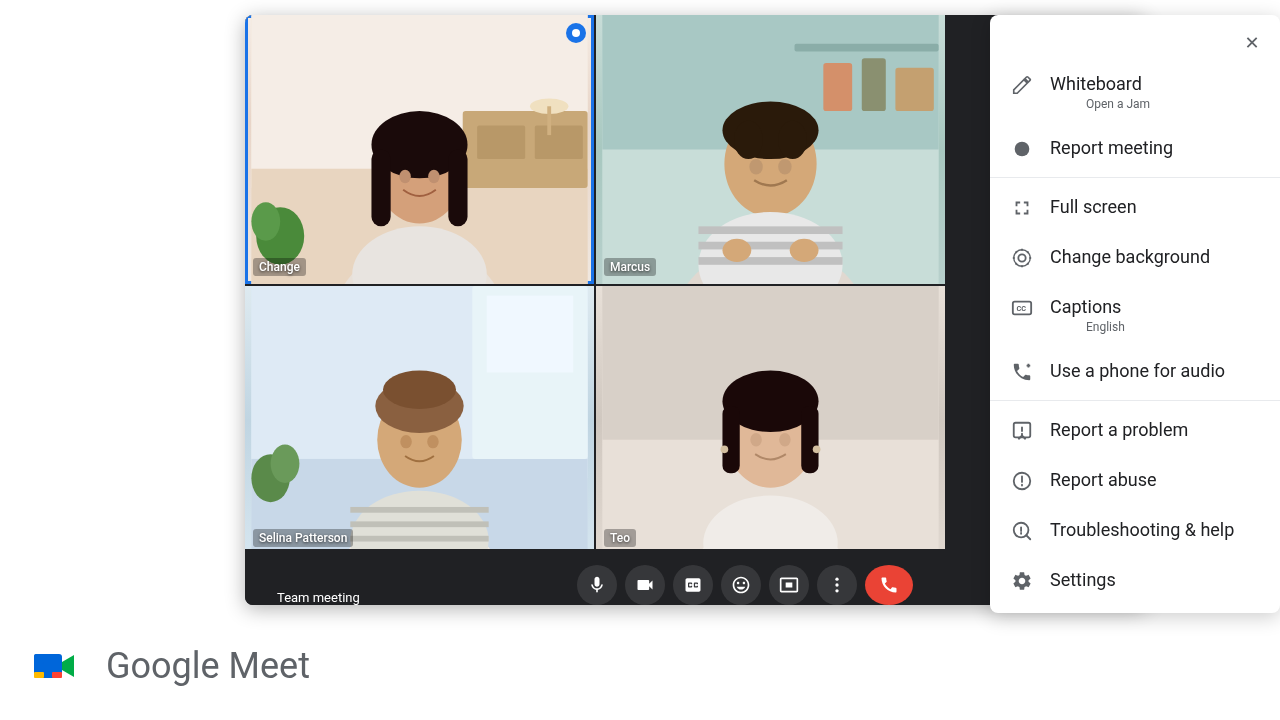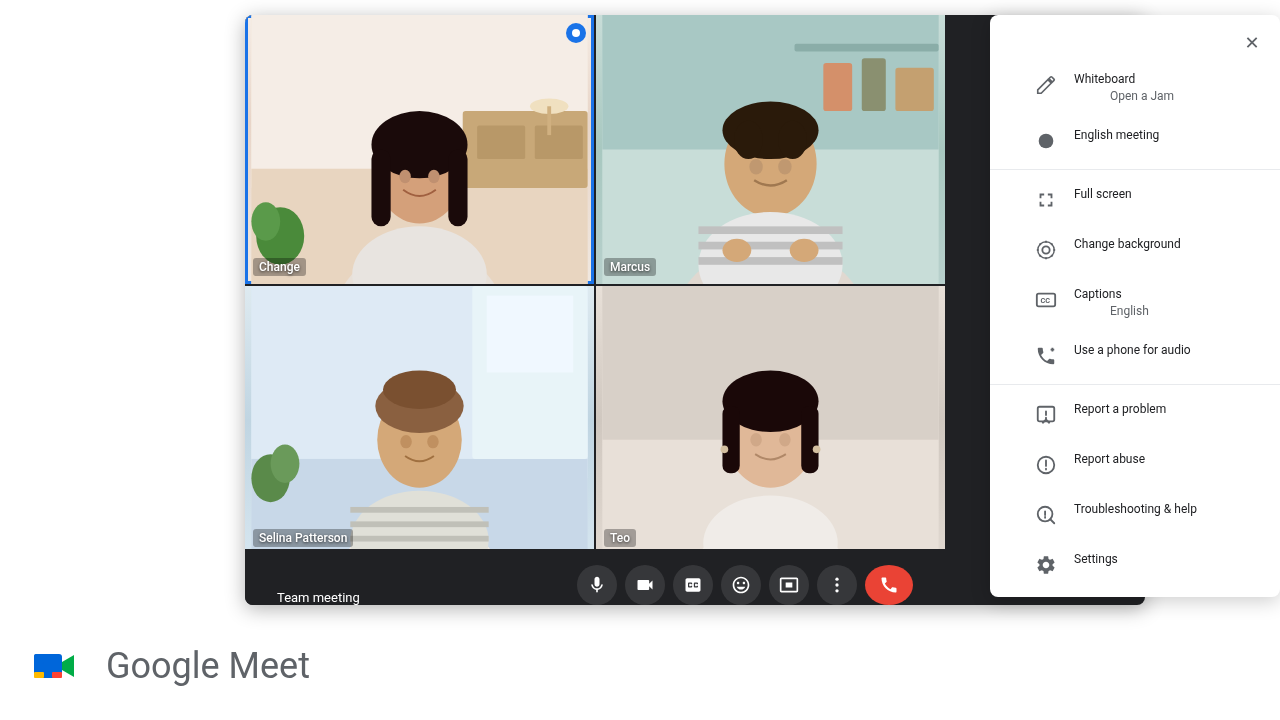--- a/index.html
+++ b/index.html
@@ -147,30 +147,29 @@
     .menu-icon {
       width: 24px;
       height: 24px;
       flex-shrink: 0;
       display: flex;
       align-items: center;
       justify-content: center;
       color: #5f6368;
       font-size: 18px;
       margin-top: 2px;
-      margin-left: 24px;
     }
 
     .menu-text {
       display: flex;
       flex-direction: column;
     }
 
     .menu-label {
-      font-size: 12px;
+      font-size: 18px;
       color: #202124;
       font-weight: 400;
       line-height: 1.4;
     }
 
     .menu-sublabel {
       font-size: 12px;
       color: #5f6368;
       margin-top: 1px;
       margin-left: 36px;
@@ -453,21 +452,21 @@
     </div>
   </div>
 
   <div class="menu-item">
     <div class="menu-icon">
       <svg width="22" height="22" viewBox="0 0 24 24">
         <circle cx="12" cy="12" r="8" fill="#5f6368"></circle>
       </svg>
     </div>
     <div class="menu-text">
-      <span class="menu-label">English meeting</span>
+      <span class="menu-label">Report meeting</span>
     </div>
   </div>
 
   <div class="menu-divider"></div>
 
 
   <div class="menu-item">
     <div class="menu-icon">
       <svg class="icon-svg" viewBox="0 0 24 24">
         <path d="M7 14H5v5h5v-2H7v-3zm-2-4h2V7h3V5H5v5zm12 7h-3v2h5v-5h-2v3zM14 5v2h3v3h2V5h-5z" fill="#5f6368" stroke="none"></path>

